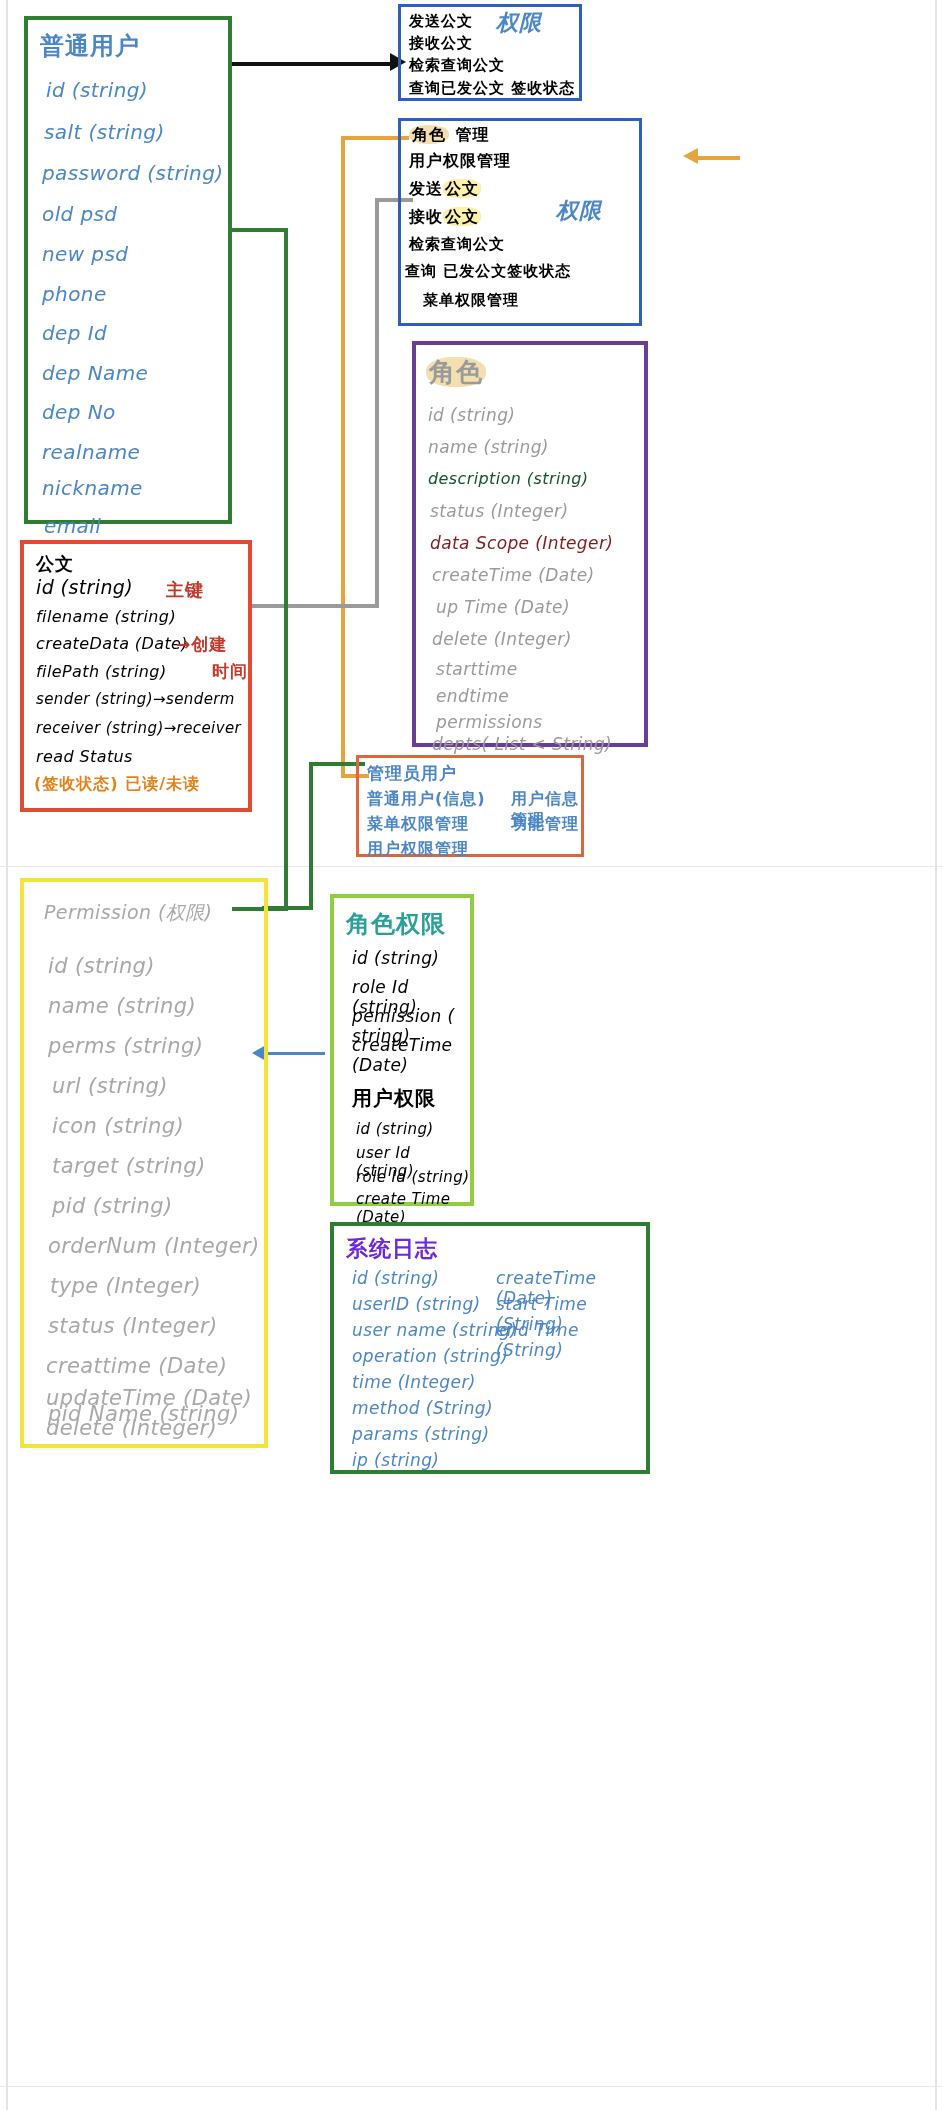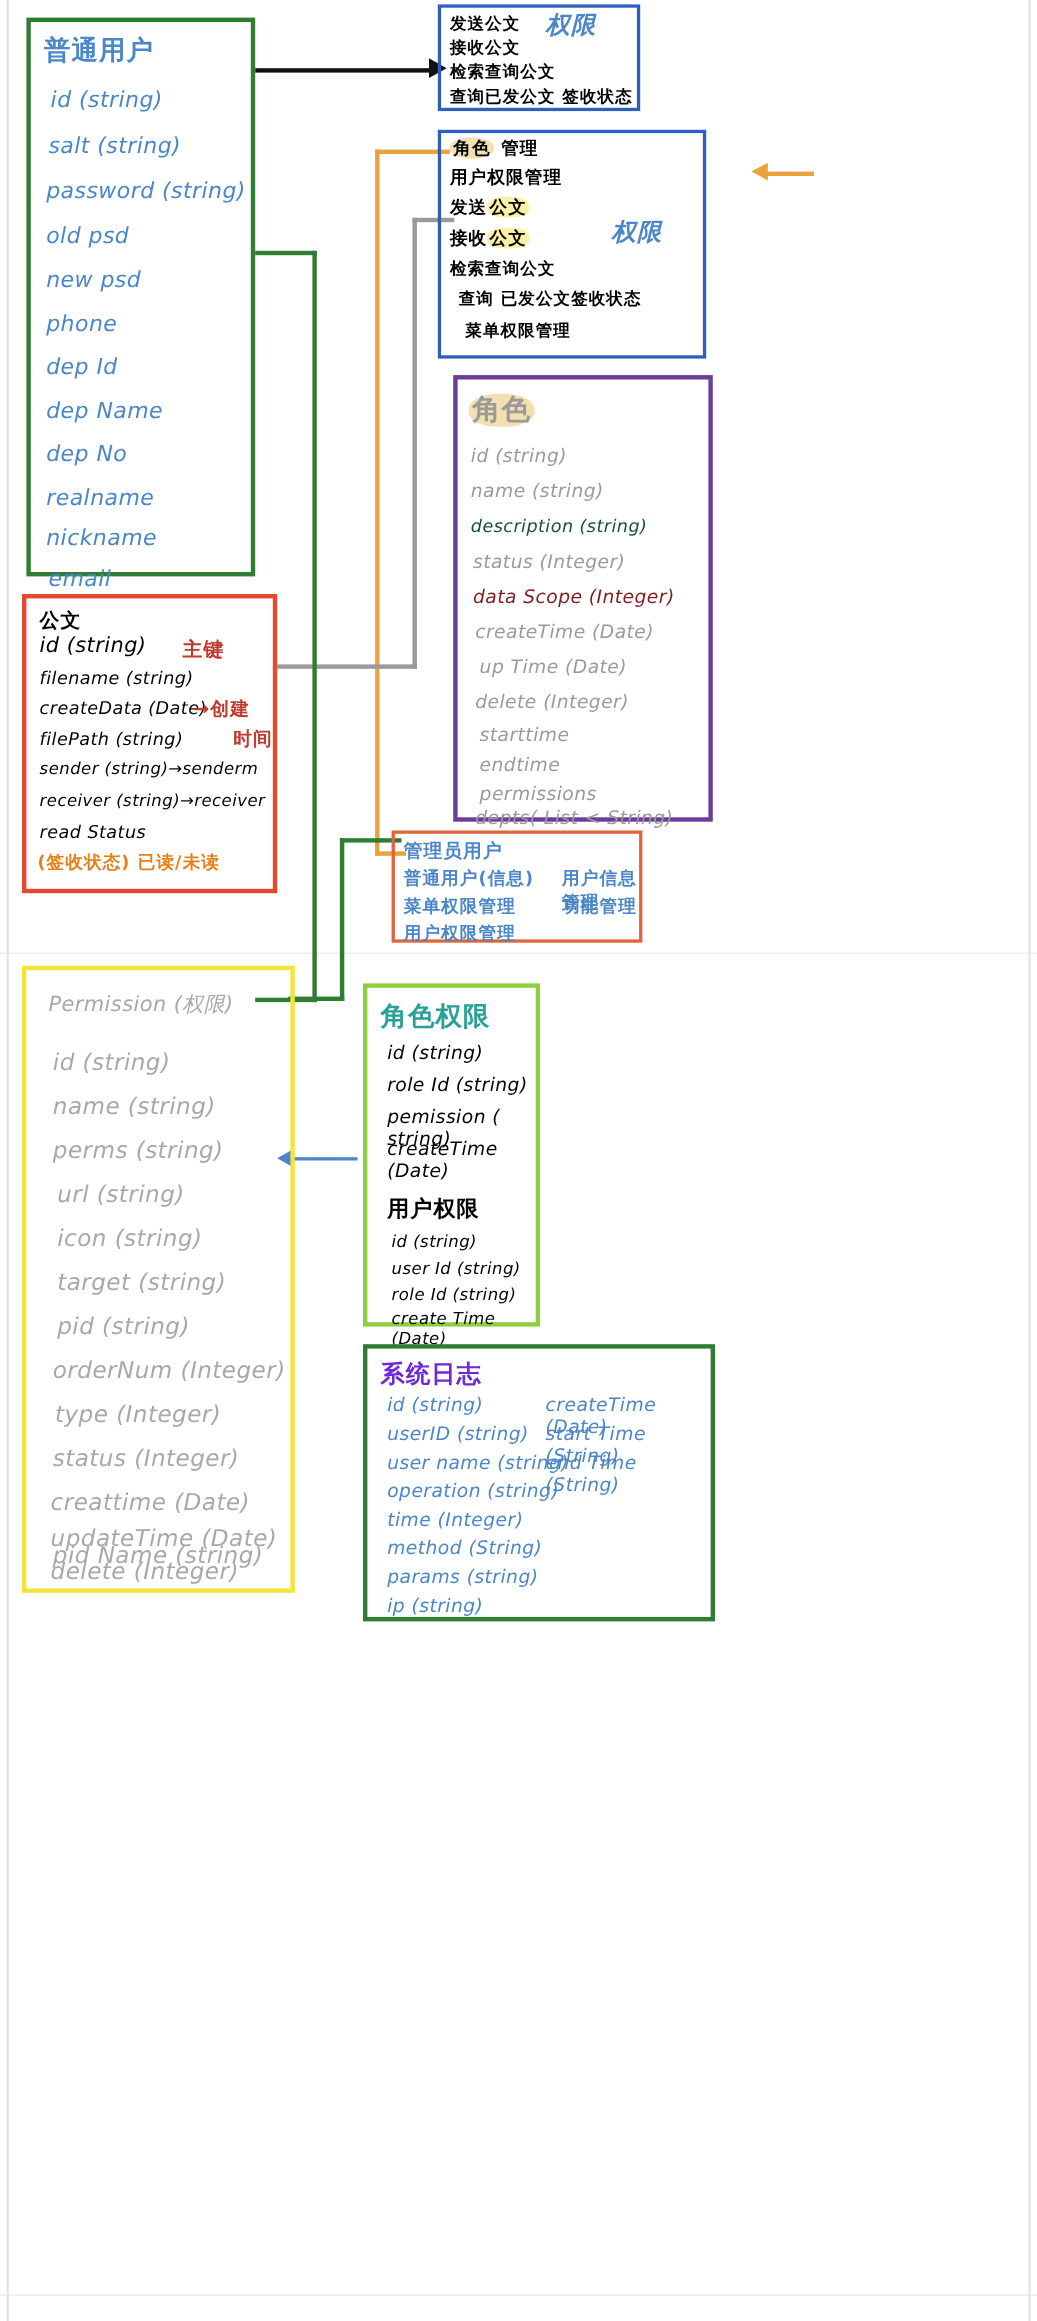--- a/index.html
+++ b/index.html
@@ -102,21 +102,21 @@
       <span class="cjk hl-tan">角色</span><span class="cjk"> 管理</span>
     </div>
     <div class="cjk" style="position:absolute;left:8px;top:30px;font-size:16px;color:#000;">用户权限管理</div>
     <div style="position:absolute;left:8px;top:58px;font-size:16px;color:#000;">
       <span class="cjk">发送</span><span class="cjk hl-yellow">公文</span>
     </div>
     <div style="position:absolute;left:8px;top:86px;font-size:16px;color:#000;">
       <span class="cjk">接收</span><span class="cjk hl-yellow">公文</span>
     </div>
     <div class="cjk" style="position:absolute;left:8px;top:114px;font-size:15px;color:#000;">检索查询公文</div>
-    <div class="cjk" style="position:absolute;left:16px;top:141px;font-size:15px;color:#000;">查询 已发公文签收状态</div>
+    <div class="cjk" style="position:absolute;left:4px;top:141px;font-size:15px;color:#000;">查询 已发公文签收状态</div>
     <div class="cjk" style="position:absolute;left:22px;top:170px;font-size:15px;color:#000;">菜单权限管理</div>
   </div>
   <div class="cjk" style="position:absolute;left:556px;top:196px;font-size:22px;color:#4a86c8;font-style:italic;">权限</div>
 
 
   <div class="box" style="left:412px;top:341px;width:236px;height:406px;border:4px solid #6a3d9a;">
     <div style="position:absolute;left:10px;top:10px;">
       <span class="cjk hl-tan" style="font-size:26px;color:#9a9a9a;">角色</span>
     </div>
     <div class="hand" style="position:absolute;left:12px;top:60px;font-size:17px;color:#9a9a9a;">id (string)</div>
@@ -168,21 +168,21 @@
     <div class="hand" style="position:absolute;left:28px;top:312px;font-size:21px;color:#a8a8a8;">pid (string)</div>
     <div class="hand" style="position:absolute;left:24px;top:352px;font-size:21px;color:#a8a8a8;">orderNum (Integer)</div>
     <div class="hand" style="position:absolute;left:26px;top:392px;font-size:21px;color:#a8a8a8;">type (Integer)</div>
     <div class="hand" style="position:absolute;left:24px;top:432px;font-size:21px;color:#a8a8a8;">status (Integer)</div>
     <div class="hand" style="position:absolute;left:22px;top:472px;font-size:21px;color:#a8a8a8;">creattime (Date)</div>
     <div class="hand" style="position:absolute;left:22px;top:504px;font-size:21px;color:#a8a8a8;">updateTime (Date)</div>
     <div class="hand" style="position:absolute;left:22px;top:534px;font-size:21px;color:#a8a8a8;">delete (Integer)</div>
   </div>
   <div class="hand" style="position:absolute;left:48px;top:1402px;font-size:21px;color:#a8a8a8;">pid Name (string)</div>
 
-  <div class="box" style="left:330px;top:894px;width:161px;height:312px;border:4px solid #8fce3f;">
+  <div class="box" style="left:330px;top:894px;width:144px;height:312px;border:4px solid #8fce3f;">
     <div class="cjk" style="position:absolute;left:12px;top:10px;font-size:24px;color:#2aa198;">角色权限</div>
     <div class="hand" style="position:absolute;left:18px;top:50px;font-size:17px;color:#000;">id (string)</div>
     <div class="hand" style="position:absolute;left:18px;top:79px;font-size:17px;color:#000;">role Id (string)</div>
     <div class="hand" style="position:absolute;left:18px;top:108px;font-size:17px;color:#000;">pemission ( string)</div>
     <div class="hand" style="position:absolute;left:18px;top:137px;font-size:17px;color:#000;">createTime (Date)</div>
     <div class="cjk" style="position:absolute;left:18px;top:187px;font-size:20px;color:#000;">用户权限</div>
     <div class="hand" style="position:absolute;left:22px;top:222px;font-size:15px;color:#000;">id (string)</div>
     <div class="hand" style="position:absolute;left:22px;top:246px;font-size:15px;color:#000;">user Id (string)</div>
     <div class="hand" style="position:absolute;left:22px;top:270px;font-size:15px;color:#000;">role Id (string)</div>
     <div class="hand" style="position:absolute;left:22px;top:292px;font-size:15px;color:#000;">create Time (Date)</div>

